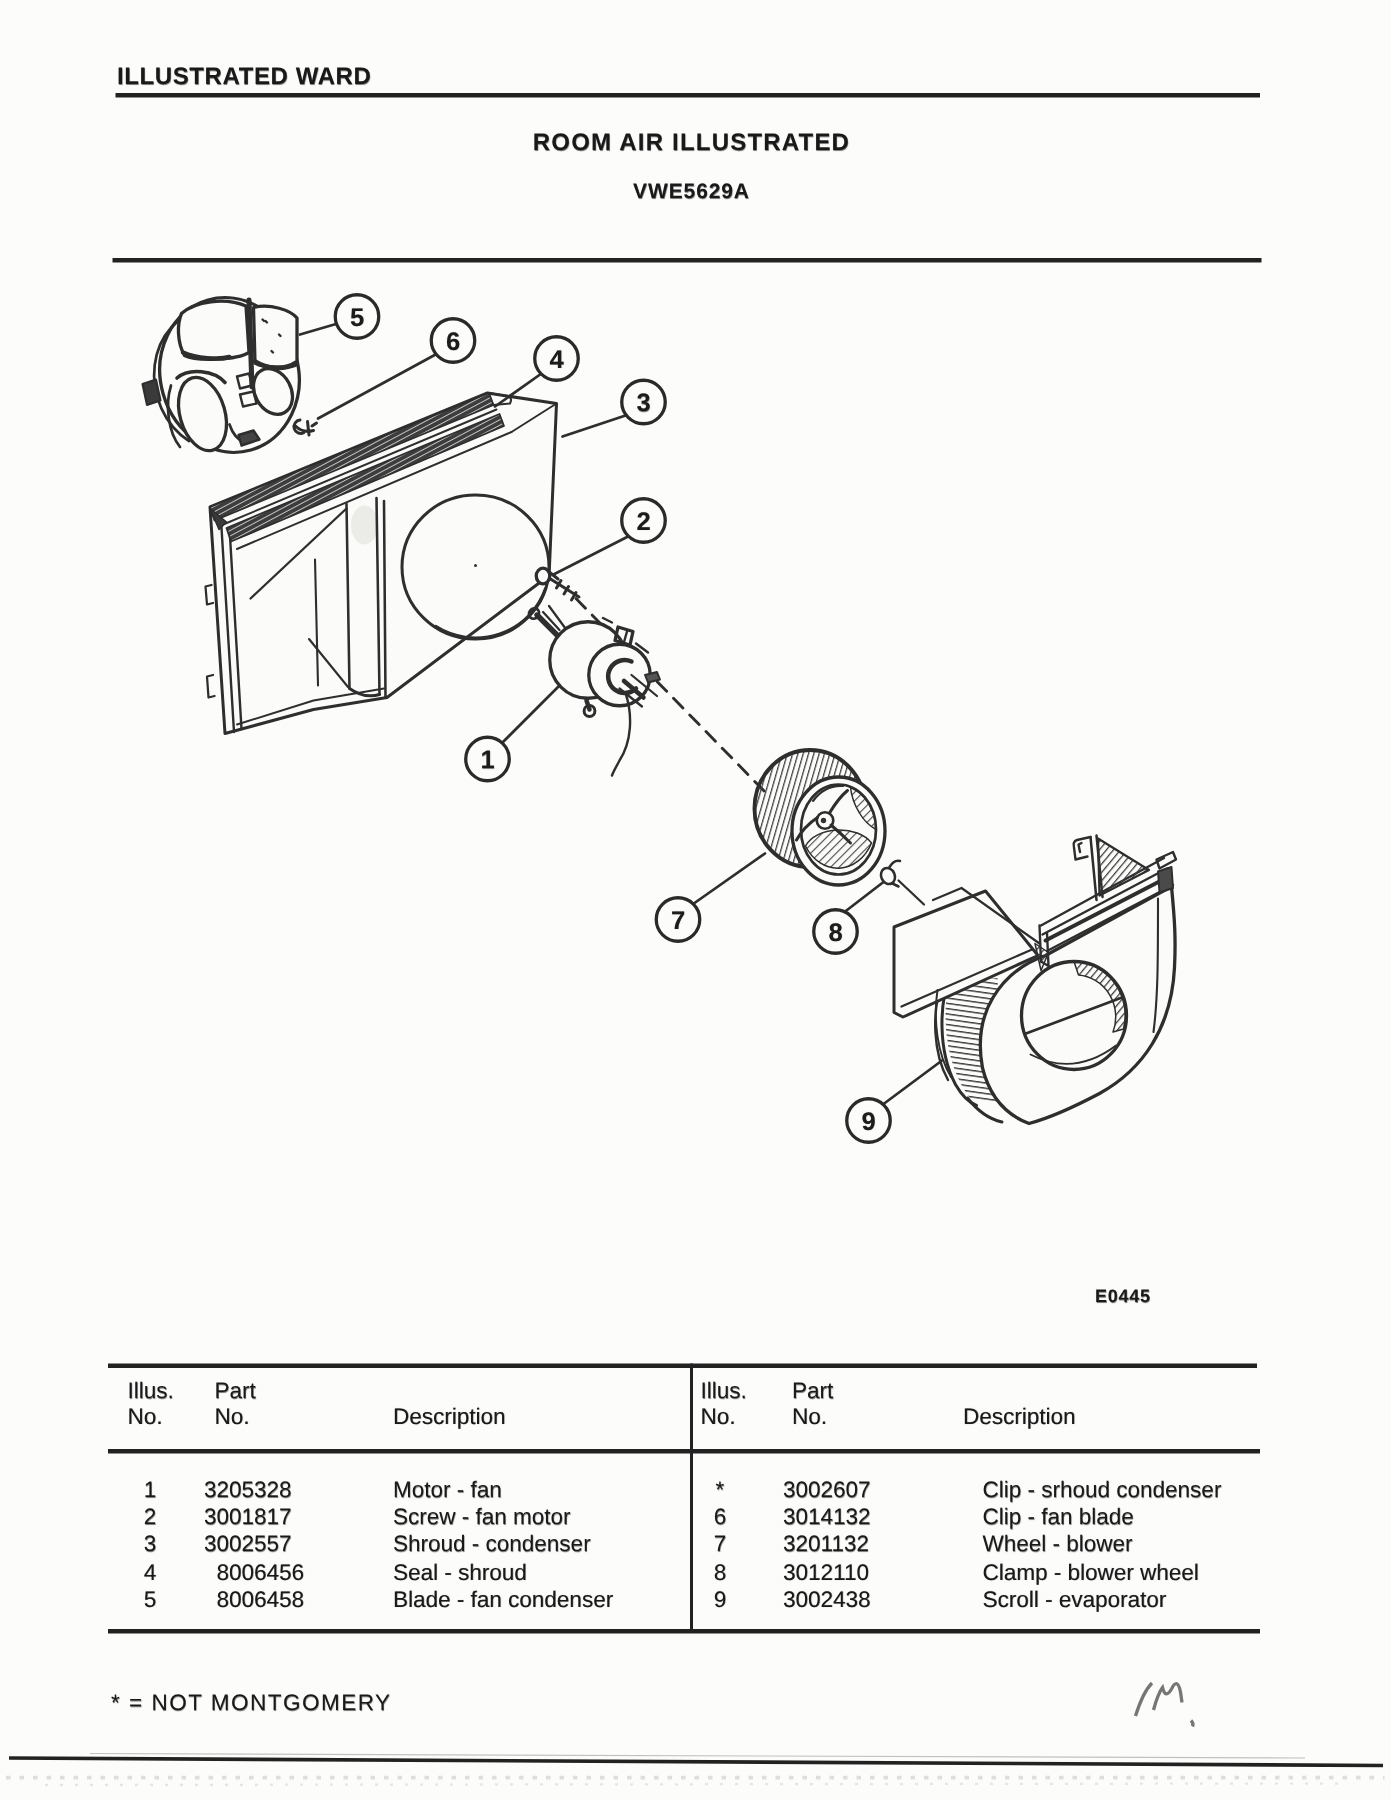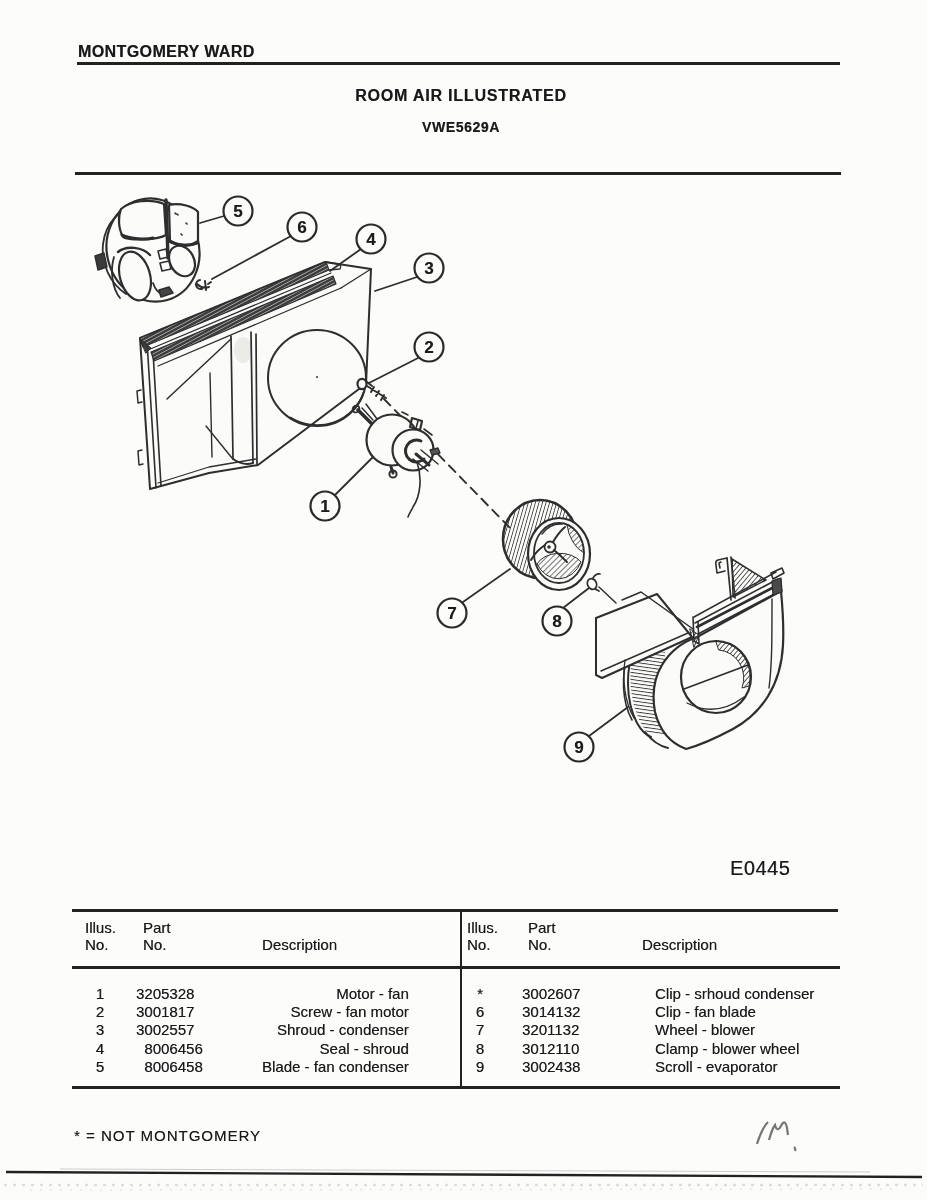--- a/index.html
+++ b/index.html
@@ -5,21 +5,21 @@
   html,body{margin:0;padding:0;}
   body{width:927px;height:1200px;position:relative;background:#fcfcfb;
        font-family:"Liberation Sans", sans-serif;color:#191919;overflow:hidden;
        text-shadow:0.3px 0.4px 0.5px rgba(50,50,50,0.65);}
   .abs{position:absolute;}
   .ln{position:absolute;background:#222;}
 </style>
 </head>
 <body>
 
-<div class="abs" style="left:78px;top:43px;font-size:16px;font-weight:700;letter-spacing:0.4px;">MONTGOMERY WARD</div>
+<div class="abs" style="left:78px;top:43px;font-size:16px;font-weight:700;letter-spacing:0.4px;">ILLUSTRATED WARD</div>
 <div class="ln" style="left:77px;top:62px;width:763px;height:2.5px;"></div>
 
 <div class="abs" style="left:0;top:87px;width:922px;text-align:center;font-size:16px;font-weight:700;letter-spacing:0.8px;">ROOM AIR ILLUSTRATED</div>
 <div class="abs" style="left:0;top:119px;width:922px;text-align:center;font-size:14px;font-weight:700;letter-spacing:0.6px;">VWE5629A</div>
 <div class="ln" style="left:75px;top:172px;width:766px;height:2.5px;"></div>
 
 <svg class="abs" style="left:0;top:0;" width="927" height="1200" viewBox="0 0 927 1200">
   <defs>
     <pattern id="hseal" patternUnits="userSpaceOnUse" width="3.2" height="3.2" patternTransform="rotate(62)">
       <rect x="0" y="0" width="3.2" height="3.2" fill="#3d3d3d"></rect>
@@ -216,35 +216,35 @@
     <path d="M769,1140 q3,-11 6,-15 q2,8 6,1 q4,-8 6,2 l1,7"></path>
     <path d="M794,1147 q2,2 1,4"></path>
   </g>
 
   <line x1="6" y1="1172" x2="922" y2="1177" stroke="#222" stroke-width="2.4"></line>
   <line x1="60" y1="1169" x2="870" y2="1172" stroke="#888" stroke-width="0.8" opacity="0.5"></line>
   <line x1="4" y1="1185" x2="923" y2="1185" stroke="#c6c6c2" stroke-width="2.5" stroke-dasharray="3 6" opacity="0.55"></line>
   <line x1="30" y1="1190" x2="900" y2="1189" stroke="#cfcfcb" stroke-width="1.5" stroke-dasharray="2 8" opacity="0.5"></line>
 </svg>
 
-<div class="abs" style="left:730px;top:857px;font-size:20px;font-weight:400;letter-spacing:0.5px;">E0445</div>
+<div class="abs" style="left:730px;top:857px;font-size:12px;font-weight:700;letter-spacing:0.5px;">E0445</div>
 
 <div class="ln" style="left:72px;top:909px;width:766px;height:2.5px;"></div>
 <div class="ln" style="left:72px;top:966px;width:768px;height:2.5px;"></div>
 <div class="ln" style="left:72px;top:1086px;width:768px;height:2.5px;"></div>
 <div class="ln" style="left:460px;top:909px;width:2px;height:179px;"></div>
 
 <div class="abs" style="left:85px;top:919px;font-size:15px;line-height:17px;">Illus.<br>No.</div>
 <div class="abs" style="left:143px;top:919px;font-size:15px;line-height:17px;">Part<br>No.</div>
 <div class="abs" style="left:262px;top:936px;font-size:15px;">Description</div>
 <div class="abs" style="left:467px;top:919px;font-size:15px;line-height:17px;">Illus.<br>No.</div>
 <div class="abs" style="left:528px;top:919px;font-size:15px;line-height:17px;">Part<br>No.</div>
 <div class="abs" style="left:642px;top:936px;font-size:15px;">Description</div>
 
 <div class="abs" style="left:85px;top:985px;width:30px;text-align:center;font-size:15px;line-height:18.2px;">1<br>2<br>3<br>4<br>5</div>
 <div class="abs" style="left:136px;top:985px;font-size:15px;line-height:18.2px;">3205328<br>3001817<br>3002557<br>&nbsp;&nbsp;8006456<br>&nbsp;&nbsp;8006458</div>
-<div class="abs" style="left:262px;top:985px;font-size:15px;line-height:18.2px;text-align:right;">Motor - fan<br>Screw - fan motor<br>Shroud - condenser<br>Seal - shroud<br>Blade - fan condenser</div>
+<div class="abs" style="left:262px;top:985px;font-size:15px;line-height:18.2px;">Motor - fan<br>Screw - fan motor<br>Shroud - condenser<br>Seal - shroud<br>Blade - fan condenser</div>
 
 <div class="abs" style="left:467px;top:985px;width:26px;text-align:center;font-size:15px;line-height:18.2px;">*<br>6<br>7<br>8<br>9</div>
 <div class="abs" style="left:522px;top:985px;font-size:15px;line-height:18.2px;">3002607<br>3014132<br>3201132<br>3012110<br>3002438</div>
 <div class="abs" style="left:642px;top:985px;font-size:15px;line-height:18.2px;margin-left:13px;">Clip - srhoud condenser<br>Clip - fan blade<br>Wheel - blower<br>Clamp - blower wheel<br>Scroll - evaporator</div>
 
 <div class="abs" style="left:74px;top:1127px;font-size:15px;letter-spacing:1px;">* = NOT MONTGOMERY</div>
 
 </body></html>

